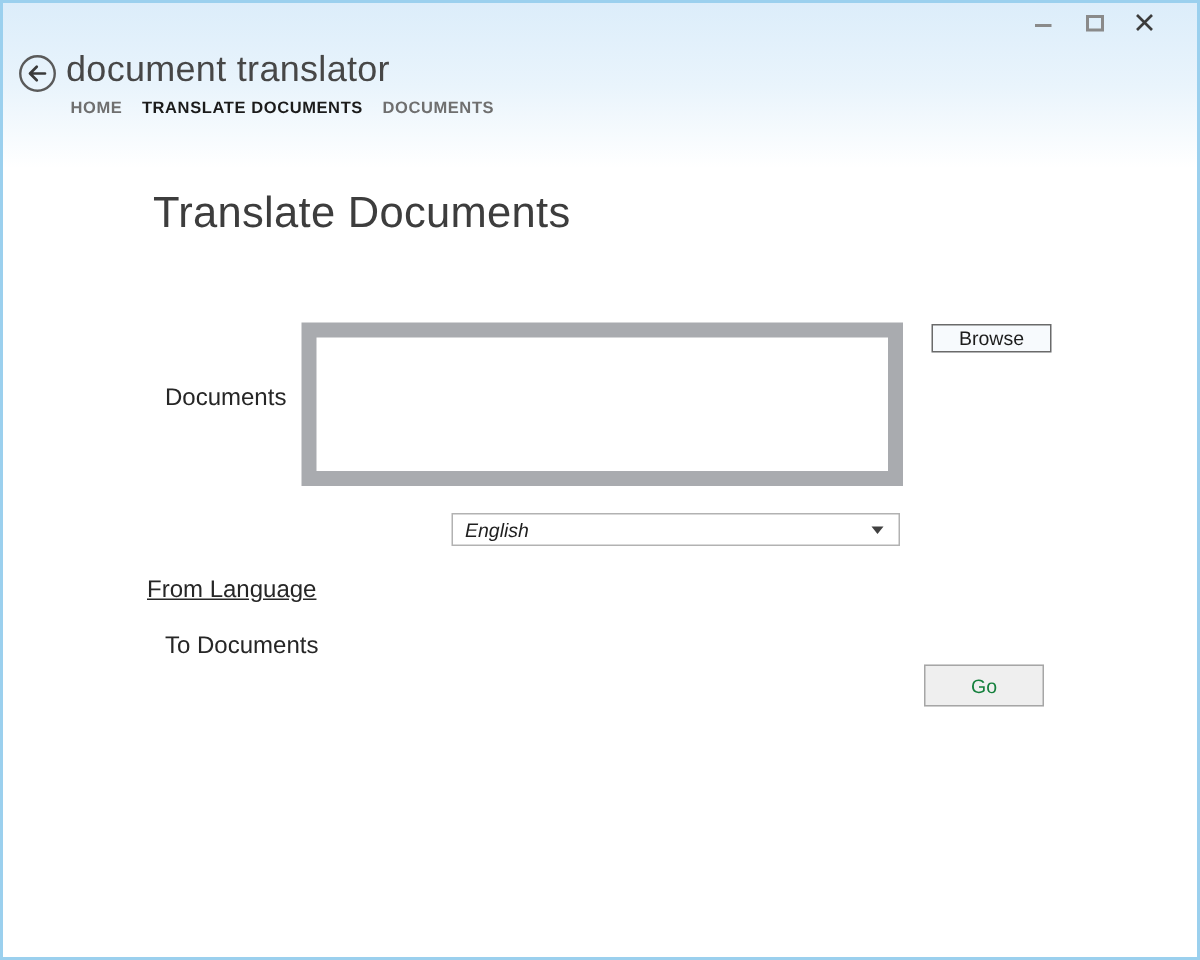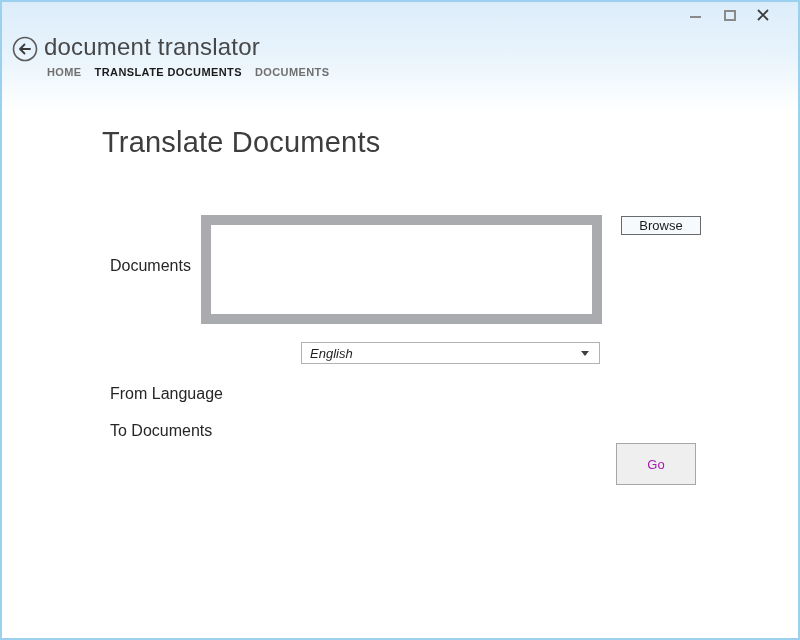--- a/index.html
+++ b/index.html
@@ -45,42 +45,42 @@
   .page-heading {
     position: absolute; left: 100px; top: 124px;
     font-size: 29px; font-weight: 300; color: #3d3d3d;
     letter-spacing: 0.2px;
   }
 
   .field-label {
     position: absolute; font-size: 16px; color: #262626; white-space: nowrap; margin-top: 40px;
   }
   .lbl-documents { left: 108px; top: 215px; }
-  .lbl-from { left: 108px; top: 343px; }
+  .lbl-from { left: 96px; top: 343px; text-decoration: underline; }
   .lbl-to { left: 108px; top: 380px; }
 
   .doc-listbox {
     position: absolute; left: 199px; top: 213px;
     width: 401px; height: 109px;
     border: 10px solid #a9abaf; background: #ffffff;
   }
 
   .btn {
     position: absolute; font-family: "Liberation Sans", sans-serif;
     display: flex; align-items: center; justify-content: center;
     font-size: 13px;
   }
   .btn-browse {
     left: 619px; top: 214px; width: 80px; height: 19px;
     background: #f7fafd; border: 1px solid #6a6a6a; color: #1c1c1c;
     cursor: pointer;
   }
   .btn-go {
-    left: 614px; top: 441px; width: 80px; height: 42px;
-    background: #efefef; border: 1px solid #a6a6a6; color: #a21caf;
+    left: 614px; top: 441px; width: 80px; height: 28px;
+    background: #efefef; border: 1px solid #a6a6a6; color: #15803d;
   }
 
   .select {
     position: absolute; left: 299px; width: 299px; height: 22px;
     background: #ffffff; border: 1px solid #b2b2b2;
     display: flex; align-items: center;
     padding-left: 8px; font-size: 13px; color: #1f1f1f;
     cursor: pointer;
   }
   .select-from { top: 340px; font-style: italic; }

